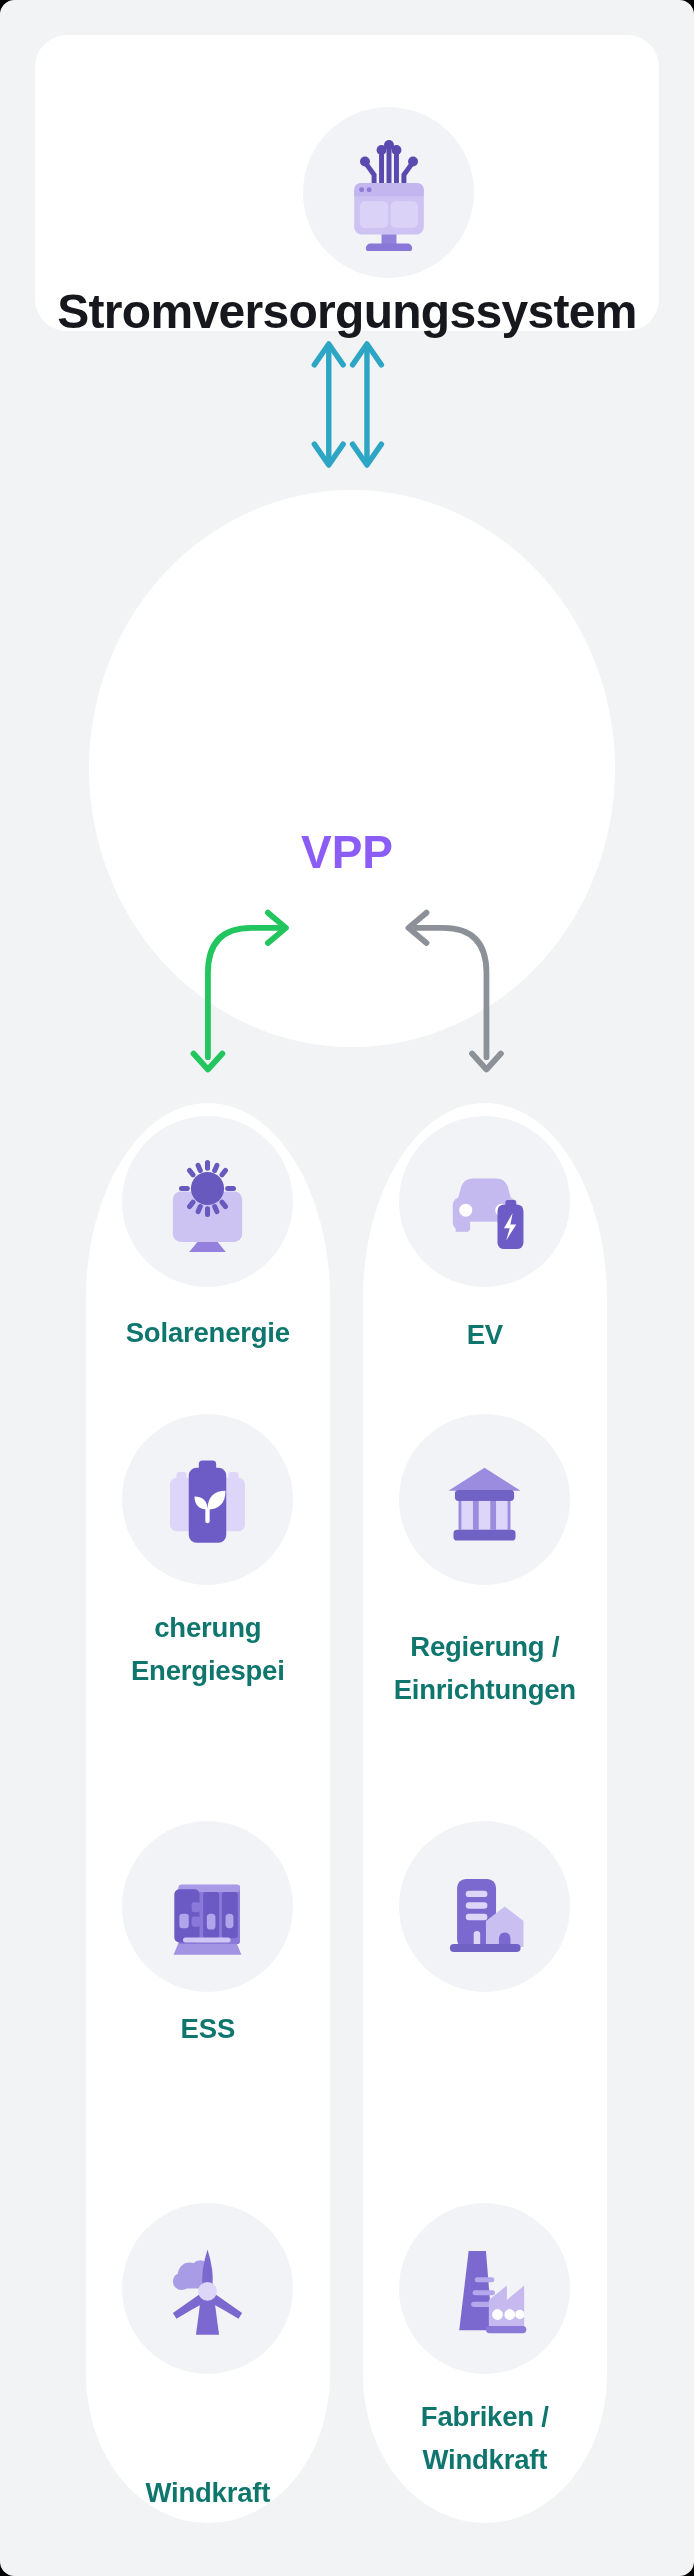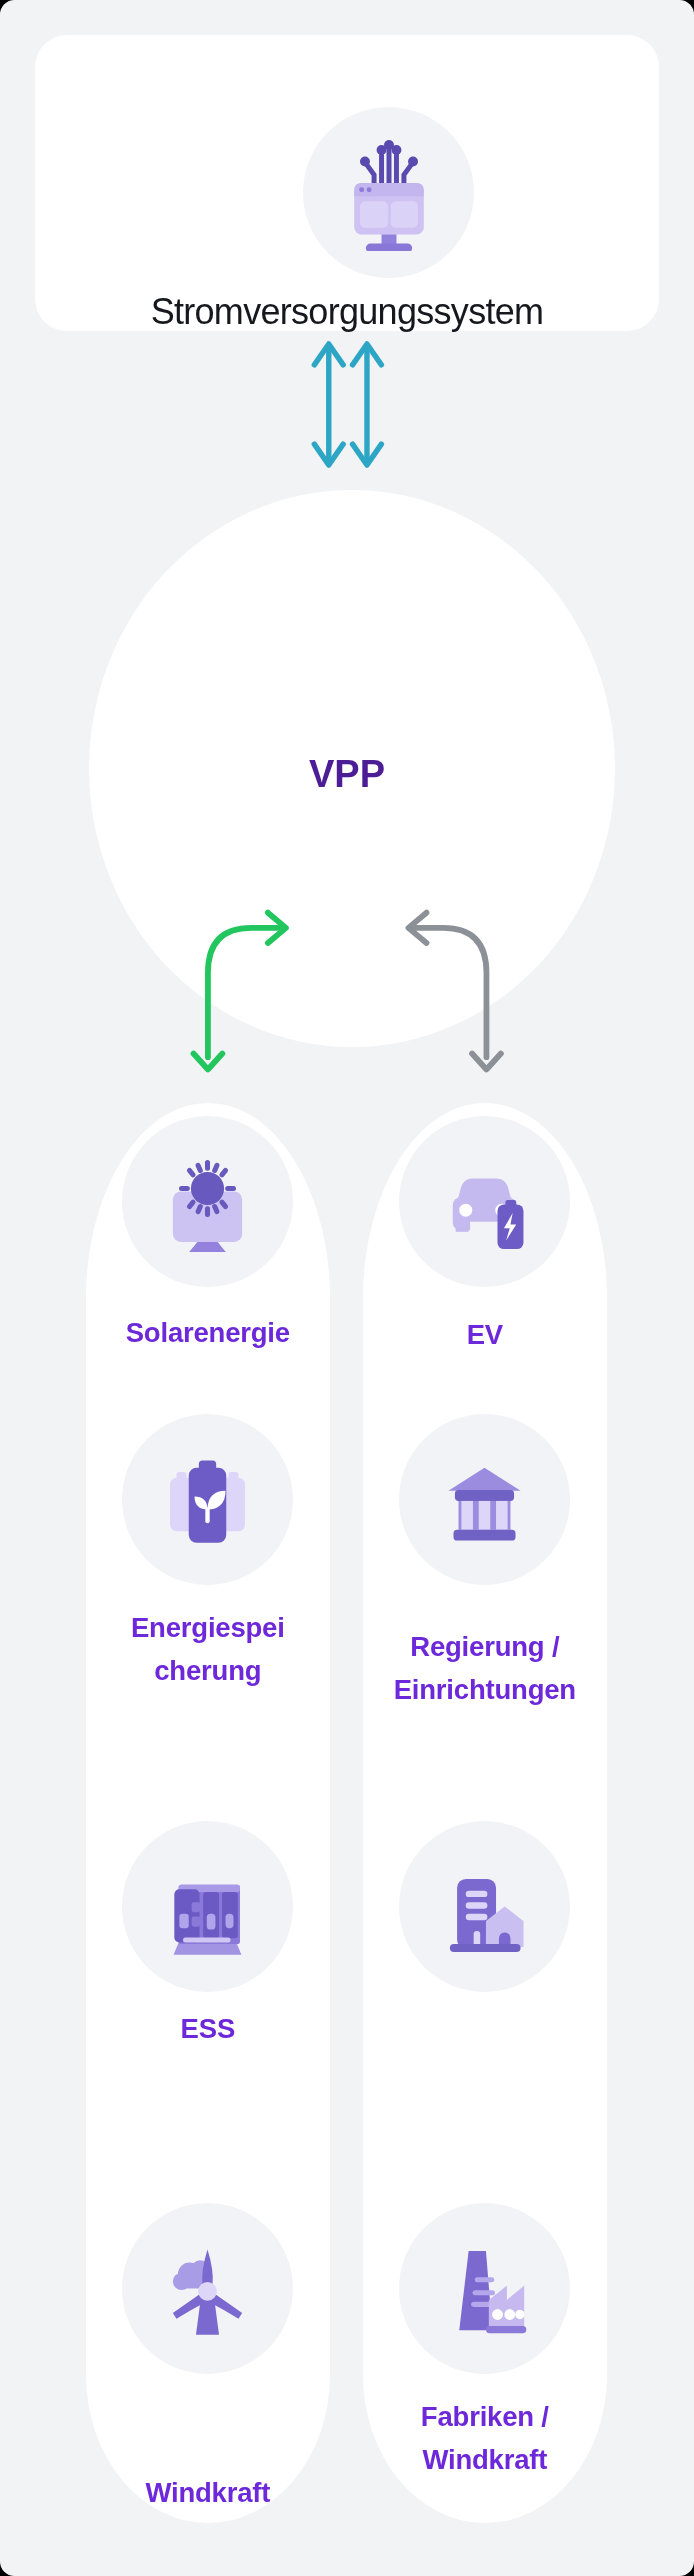--- a/index.html
+++ b/index.html
@@ -3,39 +3,39 @@
 <meta charset="utf-8">
 <style>
   html,body{margin:0;padding:0;background:#000;}
   .screen{position:relative;width:694px;height:2576px;background:#f1f3f5;border-radius:14.5px;overflow:hidden;
           font-family:"Liberation Sans","DejaVu Sans",sans-serif;}
   
   .top-card{position:absolute;left:35px;top:35px;width:624px;height:296px;background:#ffffff;border-radius:32px;}
   .icon-circle{background:#f2f3f6;border-radius:50%;display:flex;align-items:center;justify-content:center;}
   .top-card .icon-circle{position:absolute;left:268px;top:72px;width:171px;height:171px;}
   .top-title{position:absolute;left:0;top:255px;width:100%;text-align:center;
-             font-size:36px;line-height:43px;font-weight:400;color:#17181d;letter-spacing:-0.7px;}
+             font-size:48px;line-height:43px;font-weight:700;color:#17181d;letter-spacing:-0.7px;}
   
   .hub-ellipse{position:absolute;left:89px;top:490px;width:526px;height:557px;background:#ffffff;border-radius:50%;}
-  .hub-label{position:absolute;left:0;top:754px;width:100%;text-align:center;
-             font-size:38px;line-height:41px;font-weight:700;color:#4c1d95;}
+  .hub-label{position:absolute;left:0;top:832px;width:100%;text-align:center;
+             font-size:46px;line-height:41px;font-weight:700;color:#8b5cf6;}
   
   .arrow-svg{position:absolute;overflow:visible;}
   .sv-supply{left:297px;top:336px;}
   .sv-green{left:184px;top:904px;}
   .sv-gray{left:391px;top:904px;}
   
   .col{position:absolute;top:1103px;width:244px;height:1420px;background:#ffffff;
        border-radius:122px 122px 122px 122px / 195px 195px 148px 148px;}
   .col-left{left:86px;}
   .col-right{left:363px;text-decoration:underline;}
   .item-circle{position:absolute;left:36px;width:171px;height:171px;}
   .c-r1{top:13px}.c-r2{top:311px}.c-r3{top:718px}.c-r4{top:1100px}
   .item-label{position:absolute;left:-7.2px;width:258px;text-align:center;
-              font-size:27.5px;line-height:43px;font-weight:700;color:#6d28d9;letter-spacing:-0.2px;}
+              font-size:27.5px;line-height:43px;font-weight:700;color:#0f766e;letter-spacing:-0.2px;}
   .lL1{top:208px}.lL2{top:503px}.lL3{top:904px}.lL4{top:1368px}
   .lR1{top:210px}.lR2{top:522px}.lR3{top:909px}.lR4{top:1292px}
 </style>
 </head>
 <body>
 
 <div class="screen">
 
   <div class="top-card">
     <div class="icon-circle">
@@ -131,22 +131,22 @@
         <rect x="99" y="32" width="14" height="12" rx="4" fill="#ded6f8"></rect>
         <rect x="88" y="40" width="34" height="74" rx="9" fill="#ded6f8"></rect>
         <rect x="58" y="16" width="24" height="16" rx="5" fill="#6d5cc6"></rect>
         <rect x="44" y="26" width="52" height="104" rx="11" fill="#6d5cc6"></rect>
         <path d="M70 84 C70 66 80 58 95 58 C95 76 85 84 70 84 Z" fill="#ffffff"></path>
         <path d="M70 84 C70 72 63 66 52 66 C52 78 59 84 70 84 Z" fill="#ffffff"></path>
         <path d="M70 84 L70 100" stroke="#ffffff" stroke-width="6" stroke-linecap="round"></path>
       </svg>
     </div>
     <div class="item-label lL2">
+      <div>cherung</div>
       <div>Energiespei</div>
-      <div>cherung</div>
     </div>
 
     <div class="item-circle icon-circle c-r3">
       <svg width="101" height="101" viewBox="0 0 140 140">
         <path d="M30 120 L110 120 L117 137 L23 137 Z" fill="#a294e2"></path>
         <rect x="30" y="40" width="85" height="82" rx="4" fill="#8a79d8"></rect>
         <rect x="30" y="40" width="85" height="10" rx="4" fill="#a89ae6"></rect>
         <rect x="24" y="46" width="35" height="74" rx="7" fill="#6b5ac4"></rect>
         <rect x="31" y="80" width="13" height="20" rx="4" fill="#b0a4ea"></rect>
         <rect x="48" y="64" width="12" height="14" rx="3" fill="#8a79d8"></rect>

